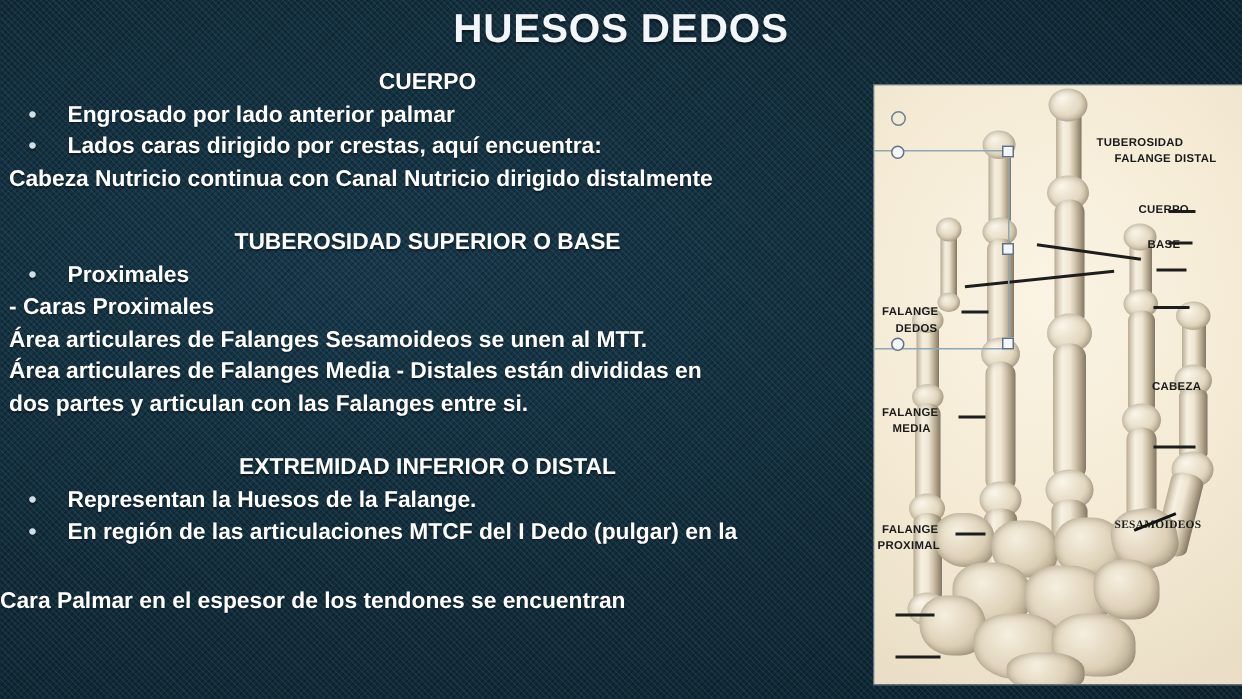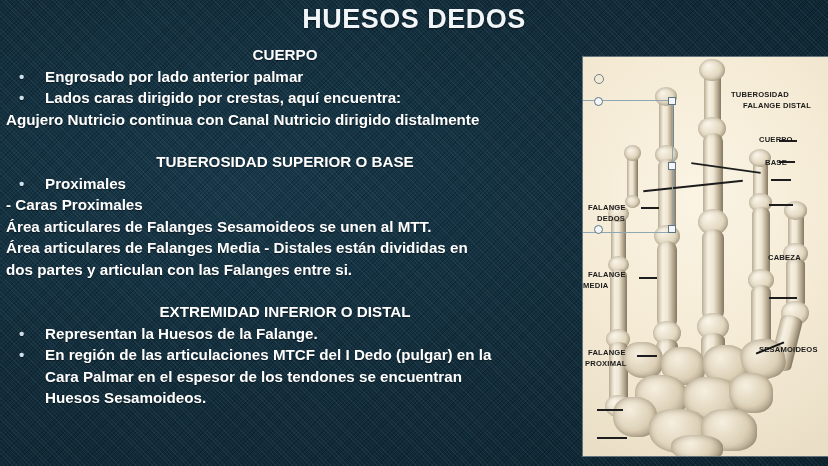--- a/index.html
+++ b/index.html
@@ -33,21 +33,21 @@
     text-shadow:0 1px 1px rgba(0,0,0,.45);
   }
   .center{text-align:center;padding-right:10px;}
   .blank{height:21px;}
   .bl{position:relative;padding-left:45px;}
   .bl .dot{
     position:absolute;left:19px;top:0;
     color:#cfe0e8;font-weight:bold;
   }
   .plain{padding-left:6px;}
-  .ind{padding-left:45px;}
+  .ind{margin-top:24px;}
 
   
   #pic{
     position:absolute;left:583px;top:57px;width:240px;height:399px;
     background:#f7efdc;
     overflow:hidden;
     box-shadow:0 0 0 1px rgba(255,255,255,.35);
     padding-left:20px;
   }
   #pic .paper{
@@ -94,21 +94,21 @@
 
     <div class="center">CUERPO</div>
     <div class="bl">
       <span class="dot">•</span>
       <span>Engrosado por lado anterior palmar</span>
     </div>
     <div class="bl">
       <span class="dot">•</span>
       <span>Lados caras dirigido por crestas, aquí encuentra:</span>
     </div>
-    <div class="plain">Agujero Nutricio continua con Canal Nutricio dirigido distalmente</div>
+    <div class="plain">Cabeza Nutricio continua con Canal Nutricio dirigido distalmente</div>
 
     <div class="blank"></div>
 
     <div class="center">TUBEROSIDAD SUPERIOR O BASE</div>
     <div class="bl">
       <span class="dot">•</span>
       <span>Proximales</span>
     </div>
     <div class="plain">- Caras Proximales</div>
     <div class="plain">Área articulares de Falanges Sesamoideos se unen al MTT.</div>
@@ -120,21 +120,20 @@
     <div class="center">EXTREMIDAD INFERIOR O DISTAL</div>
     <div class="bl">
       <span class="dot">•</span>
       <span>Representan la  Huesos de la Falange.</span>
     </div>
     <div class="bl">
       <span class="dot">•</span>
       <span>En región de las articulaciones MTCF del I Dedo (pulgar) en la</span>
     </div>
     <div class="ind">Cara Palmar en  el espesor de los tendones se encuentran</div>
-    <div class="ind">Huesos Sesamoideos.</div>
   </div>
 
   <div id="pic">
     <div class="paper"></div>
 
     <div>
       <div class="sh" style="left:44px;top:95px;width:11px;height:50px;"></div>
       <div class="knob" style="left:41px;top:88px;width:17px;height:16px;"></div>
       <div class="knob" style="left:42px;top:138px;width:15px;height:13px;"></div>
     </div>
@@ -216,25 +215,25 @@
     <div class="lead" style="left:60px;top:128px;width:100px;transform:rotate(-6deg);"></div>
     <div class="lead" style="left:14px;top:352px;width:26px;"></div>
     <div class="lead" style="left:14px;top:380px;width:30px;"></div>
     <div class="lead" style="left:186px;top:240px;width:28px;"></div>
 
     <div class="pl" style="left:148px;top:33px;">TUBEROSIDAD</div>
     <div class="pl" style="left:140px;top:44px;margin-left:20px;">FALANGE DISTAL</div>
     <div class="pl" style="left:176px;top:78px;">CUERPO</div>
     <div class="pl" style="left:182px;top:101px;">BASE</div>
     <div class="pl" style="left:185px;top:196px;">CABEZA</div>
-    <div class="pl" style="left:176px;top:288px;">SESAMOIDEOS</div>
+    <div class="pl" style="left:160px;top:288px;font-family:Liberation Serif, serif;">SESAMOIDEOS</div>
     <div class="pl" style="left:5px;top:146px;">FALANGE</div>
     <div class="pl" style="left:14px;top:157px;">DEDOS</div>
     <div class="pl" style="left:5px;top:213px;">FALANGE</div>
-    <div class="pl" style="left:0;top:224px;">MEDIA</div>
+    <div class="pl" style="left:12px;top:224px;">MEDIA</div>
     <div class="pl" style="left:5px;top:291px;">FALANGE</div>
     <div class="pl" style="left:2px;top:302px;">PROXIMAL</div>
 
     <div class="selbox" style="left:-60px;top:43px;width:148px;height:131px;"></div>
     <div class="rot" style="left:11px;top:17px;"></div>
     <div class="hci" style="left:11px;top:40px;"></div>
     <div class="hsq" style="left:85px;top:40px;"></div>
     <div class="hsq" style="left:85px;top:105px;"></div>
     <div class="hci" style="left:11px;top:168px;"></div>
     <div class="hsq" style="left:85px;top:168px;"></div>

